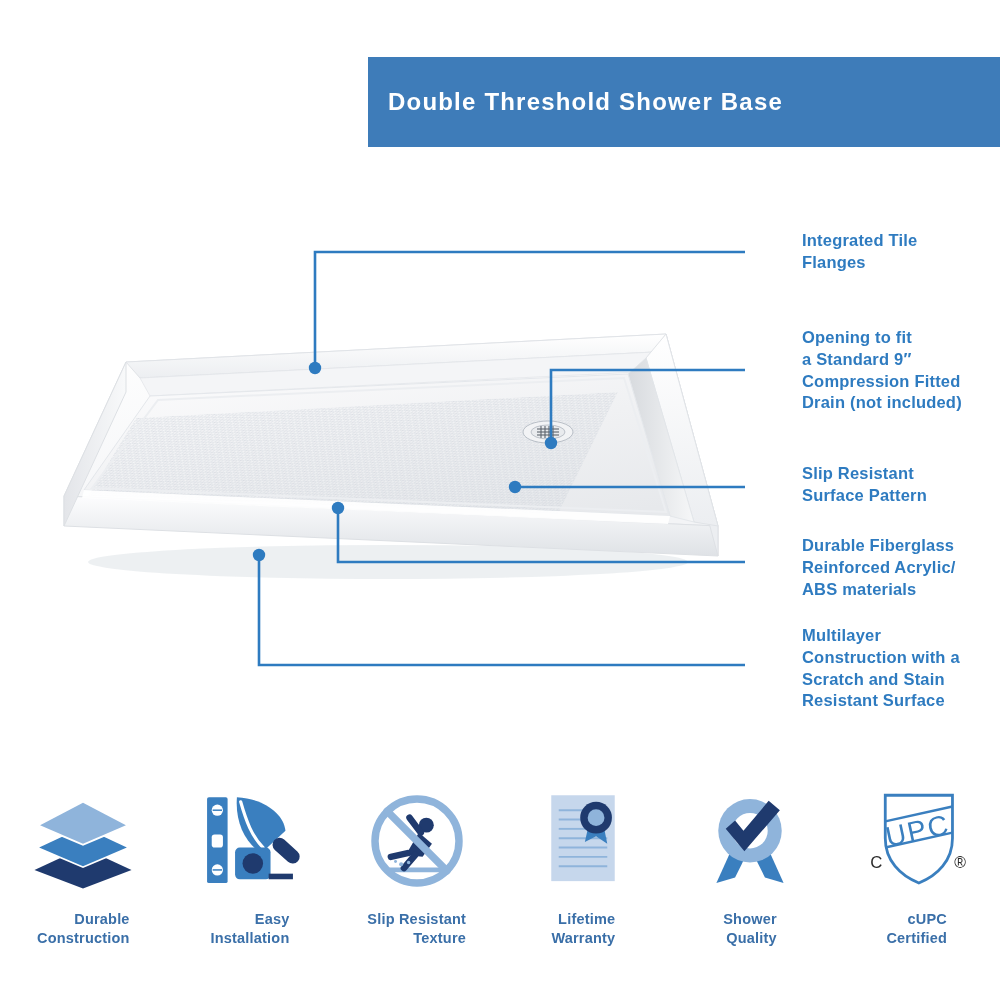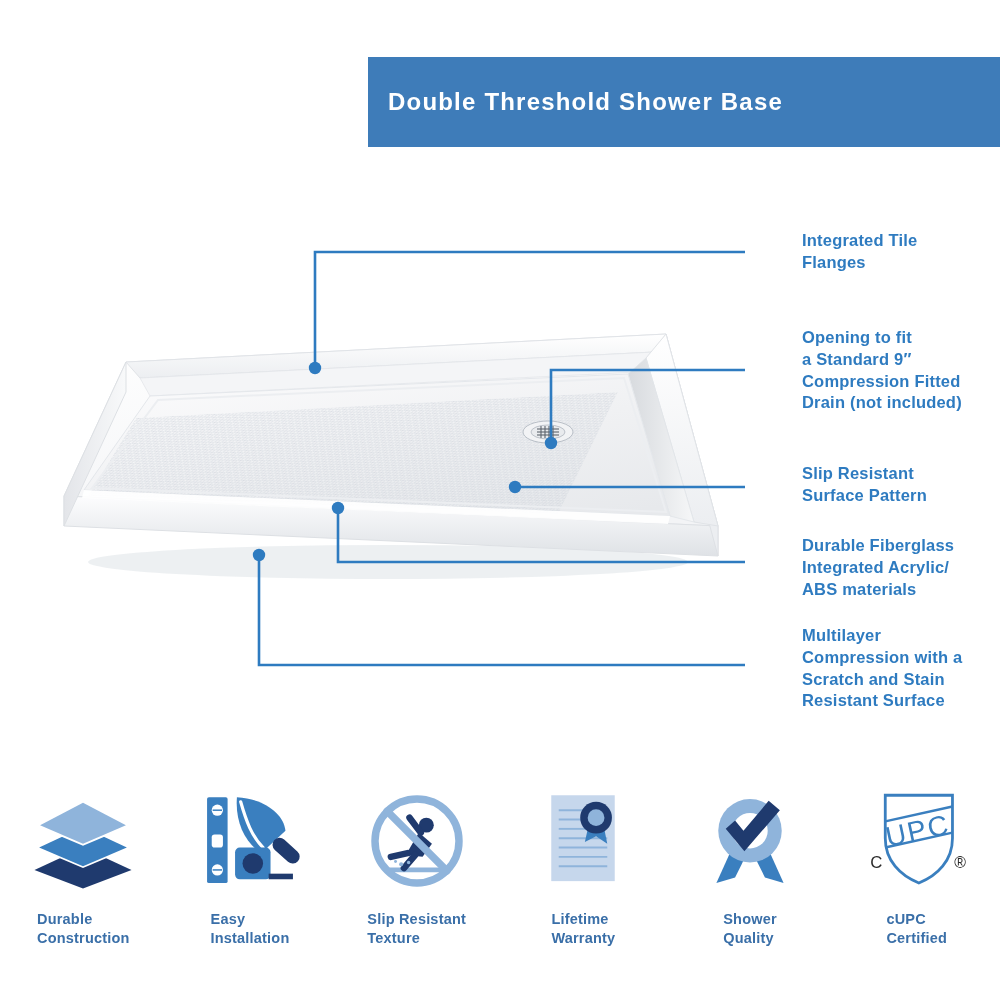--- a/index.html
+++ b/index.html
@@ -70,21 +70,21 @@
     align-items:center;
     justify-content:flex-start;
   }
   .feature-icon{
     height:118px;
     width:118px;
     display:flex;align-items:center;justify-content:center;
   }
   .feature-label{
     margin-top:10px;
-    text-align:left;
+    text-align:right;
     color:#3A6FA8;
     font-size:14.5px;
     font-weight:bold;
     line-height:1.32;
     white-space:pre-line;
     letter-spacing:.2px;
   }
 </style>
 </head>
 <body>
@@ -196,24 +196,24 @@
 
   <div class="callout c1">Integrated Tile
 Flanges</div>
   <div class="callout c2">Opening to fit
 a Standard 9″
 Compression Fitted
 Drain (not included)</div>
   <div class="callout c3">Slip Resistant
 Surface Pattern</div>
   <div class="callout c4">Durable Fiberglass
-Integrated Acrylic/
+Reinforced Acrylic/
 ABS materials</div>
   <div class="callout c5">Multilayer
-Compression with a
+Construction with a
 Scratch and Stain
 Resistant Surface</div>
 
   <div class="features">
 
     <div class="feature">
       <div class="feature-icon">
         <svg viewBox="0 0 120 110" width="112" height="104" aria-hidden="true">
           <path d="M60,62 L8,86 L60,106 L112,86 Z" fill="#1F3A6E"></path>
           <path d="M60,38 L8,62 L60,84 L112,62 Z" fill="#ffffff"></path>

